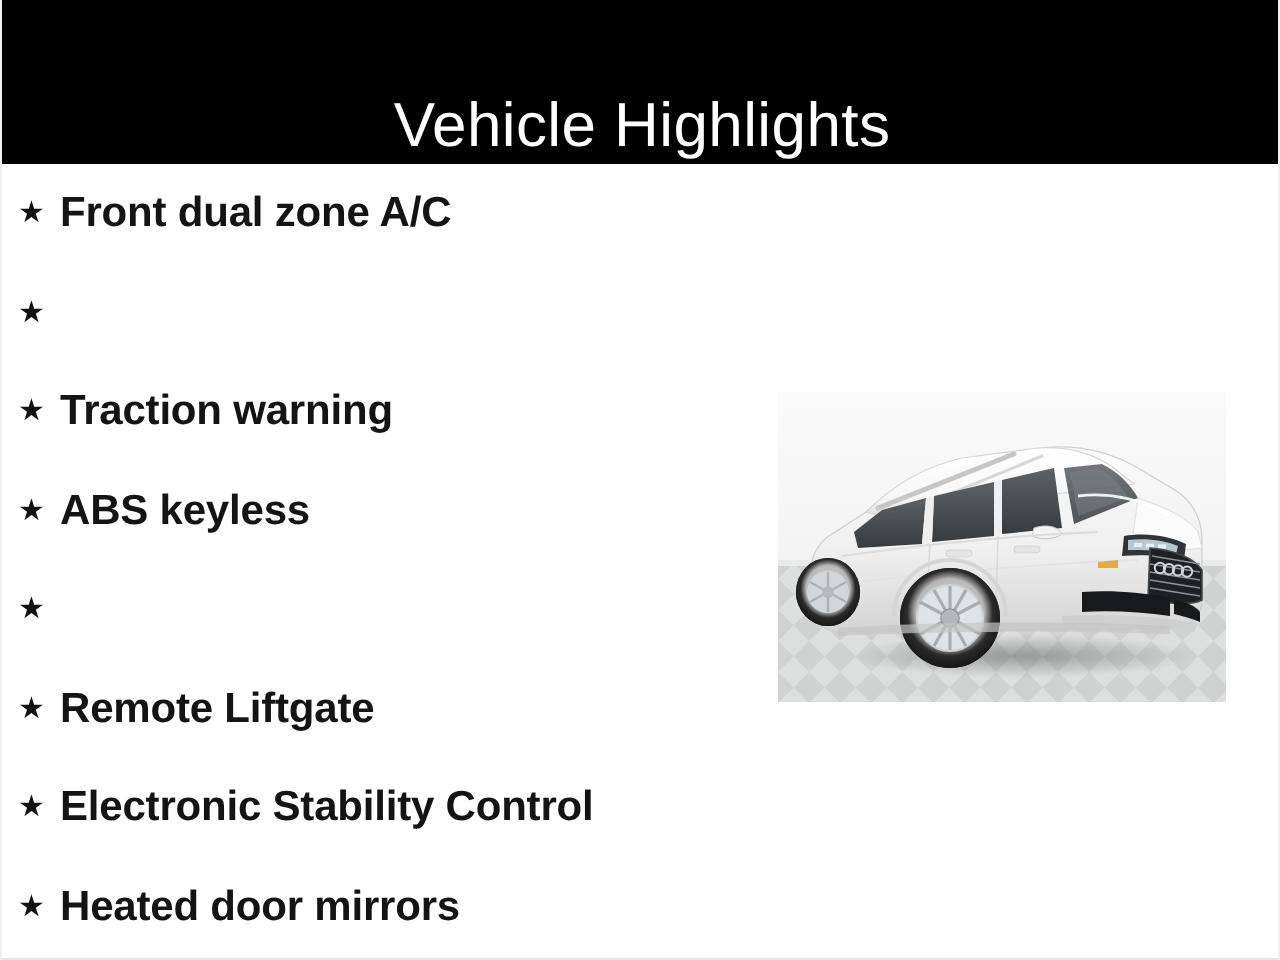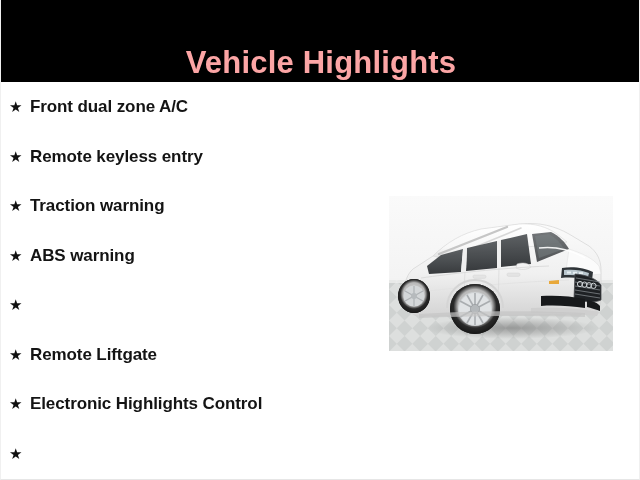--- a/index.html
+++ b/index.html
@@ -31,23 +31,23 @@
     left: 0;
     top: 0;
     width: 640px;
     height: 82px;
     background: #000000;
     display: flex;
     align-items: center;
     justify-content: center;
   }
   #header-title {
-    color: #fca5a5;
+    color: #ffffff;
     font-size: 31px;
-    font-weight: bold;
+    font-weight: normal;
     letter-spacing: 0.2px;
     line-height: 1;
     white-space: nowrap;
     margin-top: 42px;
   }
   
   #features-list {
     position: absolute;
     left: 0;
     top: 82px;
@@ -62,21 +62,21 @@
   }
   .feature-bullet {
     font-size: 15px;
     color: #111111;
     line-height: 1;
     width: 21px;
     flex: 0 0 21px;
     display: block;
   }
   .feature-label {
-    font-size: 17px;
+    font-size: 21px;
     font-weight: bold;
     color: #141414;
     letter-spacing: -0.1px;
     white-space: nowrap;
     line-height: 1;
   }
   
   #vehicle-photo {
     position: absolute;
     left: 388px;
@@ -103,49 +103,49 @@
 
   <div id="features-list">
 
     <div class="feature-row">
       <span class="feature-bullet">★</span>
       <span class="feature-label">Front dual zone A/C</span>
     </div>
 
     <div class="feature-row">
       <span class="feature-bullet">★</span>
-      <span class="feature-label">Remote keyless entry</span>
     </div>
 
     <div class="feature-row">
       <span class="feature-bullet">★</span>
       <span class="feature-label">Traction warning</span>
     </div>
 
     <div class="feature-row">
       <span class="feature-bullet">★</span>
-      <span class="feature-label">ABS warning</span>
+      <span class="feature-label">ABS keyless</span>
     </div>
 
     <div class="feature-row">
       <span class="feature-bullet">★</span>
     </div>
 
     <div class="feature-row">
       <span class="feature-bullet">★</span>
       <span class="feature-label">Remote Liftgate</span>
     </div>
 
     <div class="feature-row">
       <span class="feature-bullet">★</span>
-      <span class="feature-label">Electronic Highlights Control</span>
-    </div>
-
-    <div class="feature-row">
-      <span class="feature-bullet">★</span>
+      <span class="feature-label">Electronic Stability Control</span>
+    </div>
+
+    <div class="feature-row">
+      <span class="feature-bullet">★</span>
+      <span class="feature-label">Heated door mirrors</span>
     </div>
 
   </div>
 
   <div id="vehicle-photo" title="White Audi Q5 SUV, front three-quarter view in studio with checkered tile floor">
     <svg viewBox="0 0 224 155" preserveAspectRatio="none">
       <defs>
         <pattern id="tile" width="22" height="22" patternUnits="userSpaceOnUse" patternTransform="rotate(45 0 0)">
           <rect width="22" height="22" fill="#dcdedd"></rect>
           <rect width="11" height="11" fill="#cdd0cf"></rect>

